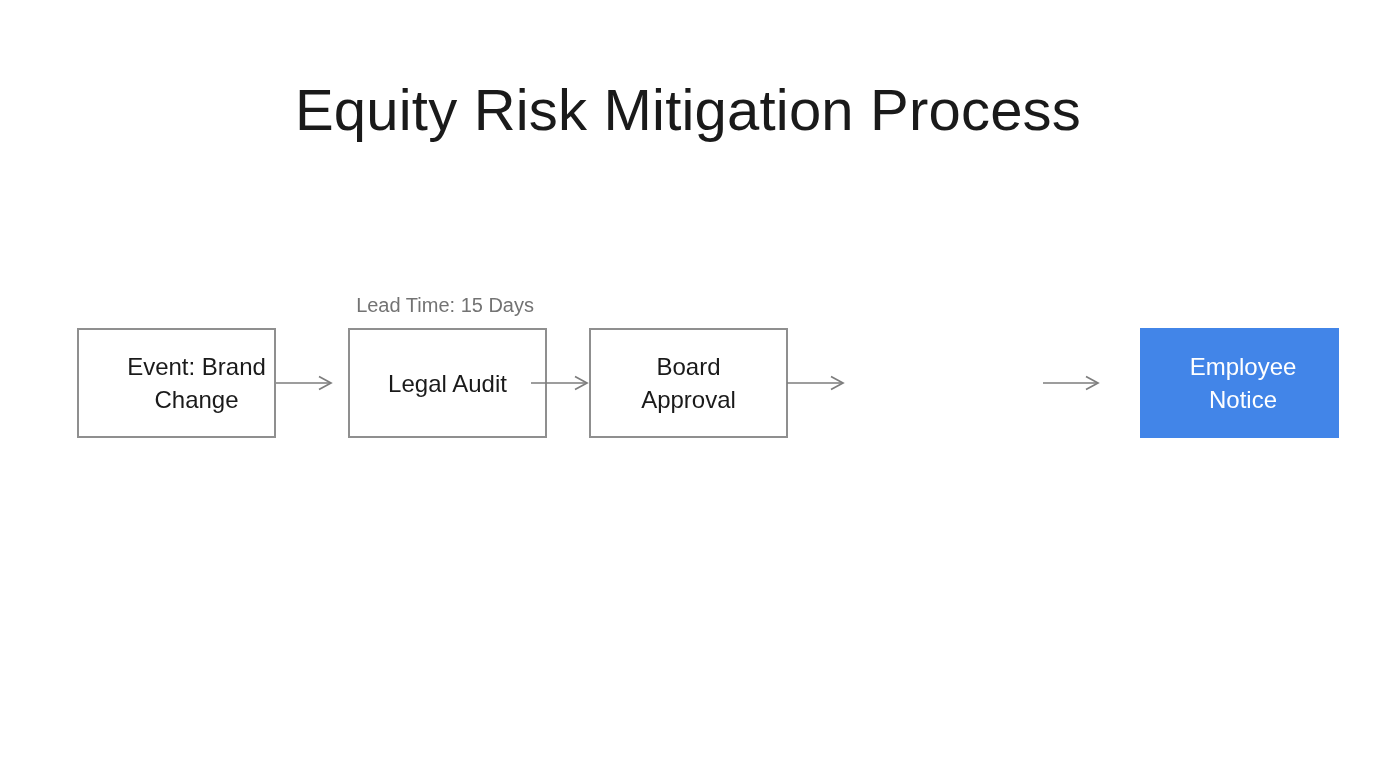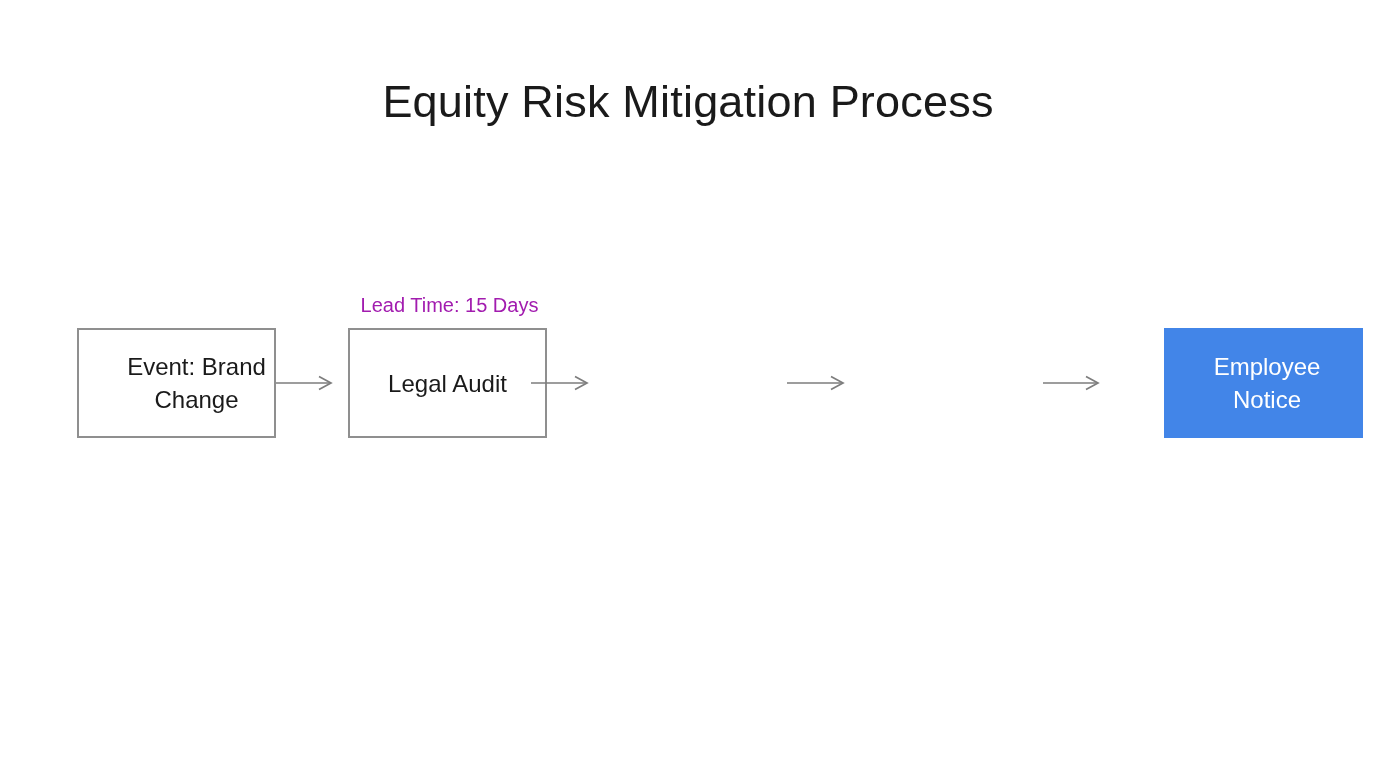--- a/index.html
+++ b/index.html
@@ -14,21 +14,21 @@
     background: #ffffff;
     font-family: "Liberation Sans", "DejaVu Sans", sans-serif;
     overflow: hidden;
   }
   .diagram-title {
     position: absolute;
     top: 76px;
     left: 0;
     width: 100%;
     text-align: center;
-    font-size: 45px;
+    font-size: 58px;
     font-weight: 400;
     color: #1a1a1a;
     letter-spacing: 0.2px;
   }
   .node {
     position: absolute;
     top: 328px;
     width: 199px;
     height: 110px;
     box-sizing: border-box;
@@ -48,30 +48,30 @@
   }
   .node.highlighted {
     background: #4285e8;
     border-color: #4285e8;
     color: #ffffff;
   }
   .node-1 { left: 77px; justify-content: flex-end;   }
   .node-2 { left: 333px; margin-left: 15px;  }
   .node-3 { left: 589px;  }
   .node-4 { left: 845px;  }
-  .node-5 { left: 1164px; padding-left: 7px; }
+  .node-5 { left: 1140px; padding-left: 7px; }
   .edge-annotation {
     position: absolute;
     top: 294px;
-    left: 350px;
+    left: 335px;
     width: 199px;
-    text-align: center;
+    text-align: right;
     font-size: 20px;
     line-height: 23px;
-    color: #a21caf;
+    color: #737373;
     white-space: nowrap;
   }
   .arrow {
     position: absolute;
     top: 373px;
     height: 20px;
   }
   .arrow-1 { left: 276px;  width: 57px; }
   .arrow-2 { left: 531px;  width: 58px; }
   .arrow-3 { left: 787px;  width: 58px; }
@@ -107,20 +107,23 @@
     <span class="node-label">Legal Audit</span>
   </div>
 
   <div class="arrow arrow-2">
     <svg width="58" height="20" viewBox="0 0 58 20">
       <line x1="0" y1="10" x2="55" y2="10"></line>
       <polyline points="44,3.5 56,10 44,16.5"></polyline>
     </svg>
   </div>
 
+  <div class="node node-3">
+    <span class="node-label">Board Approval</span>
+  </div>
 
   <div class="arrow arrow-3">
     <svg width="58" height="20" viewBox="0 0 58 20">
       <line x1="0" y1="10" x2="55" y2="10"></line>
       <polyline points="44,3.5 56,10 44,16.5"></polyline>
     </svg>
   </div>
 
 
   <div class="arrow arrow-4">

